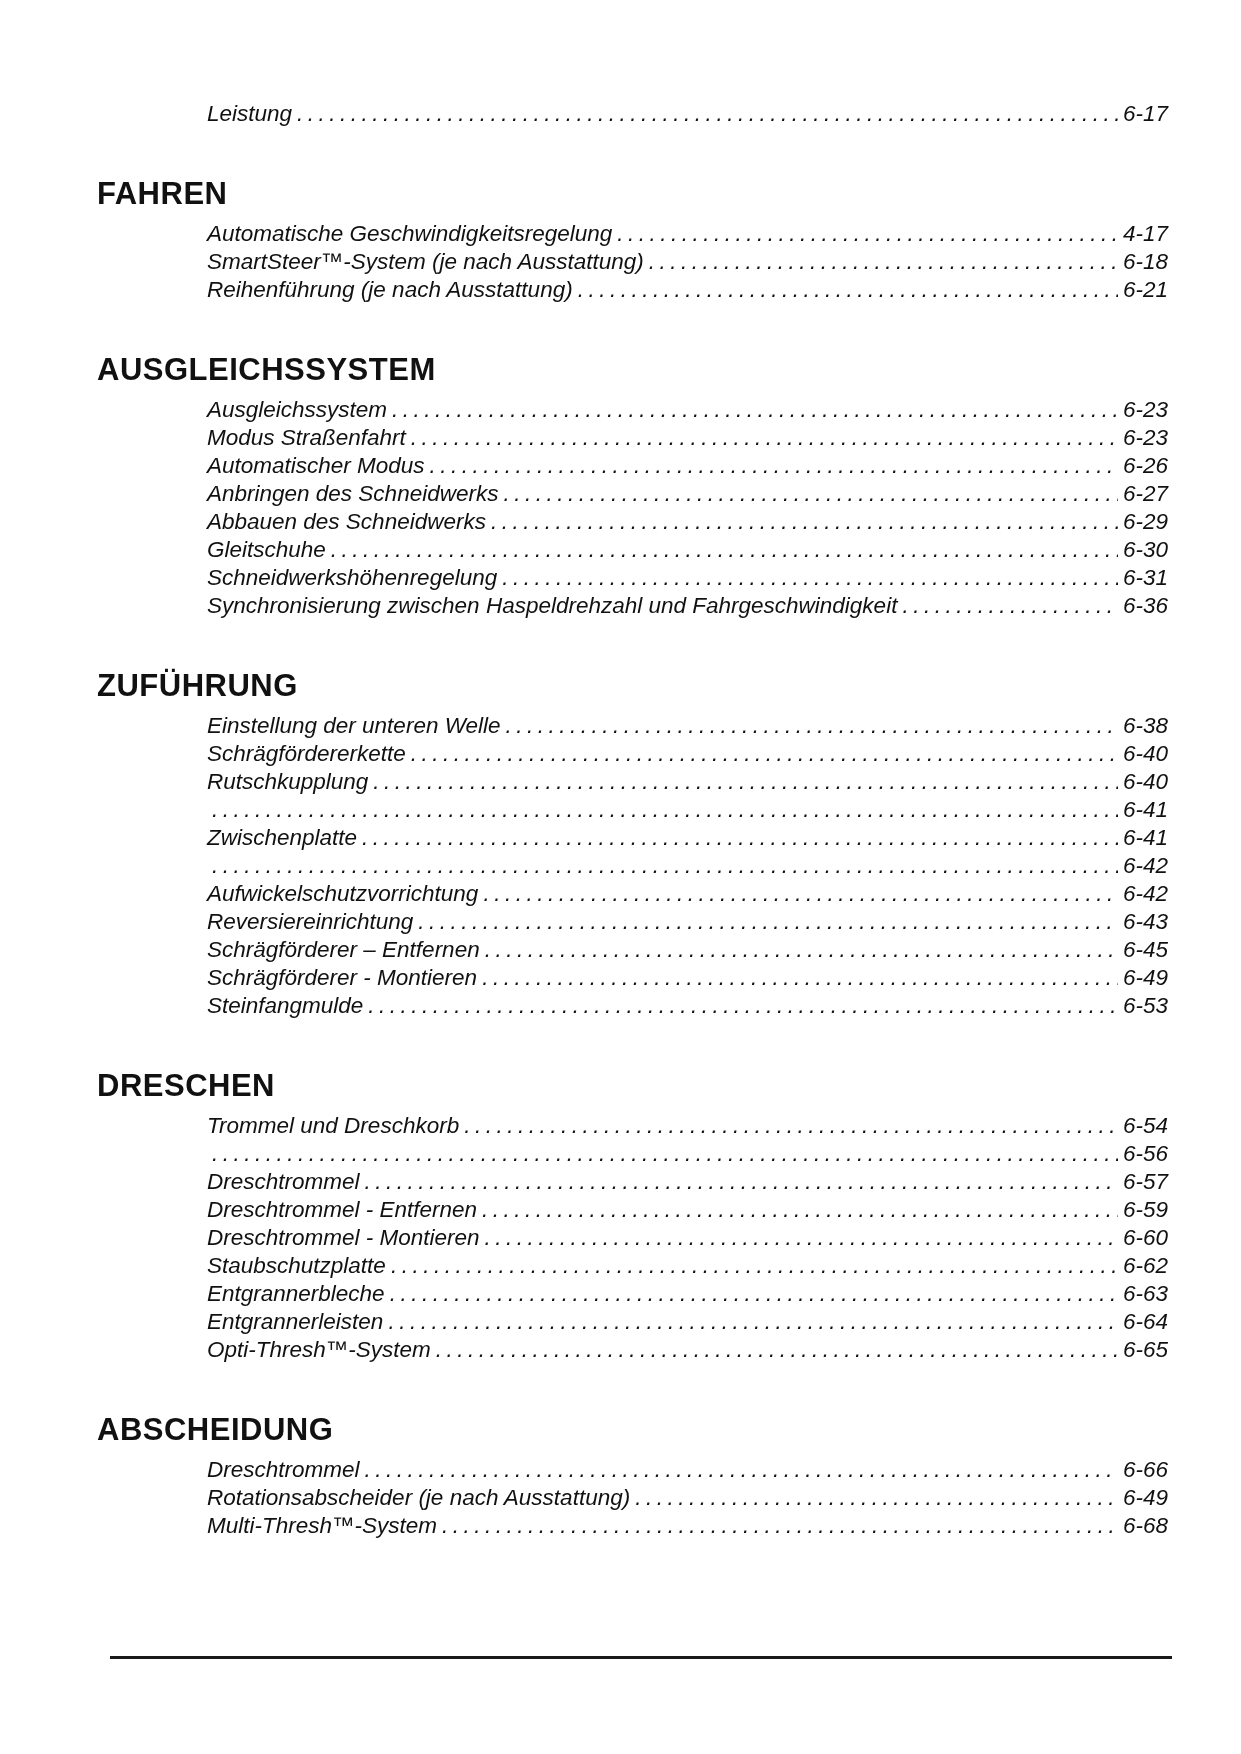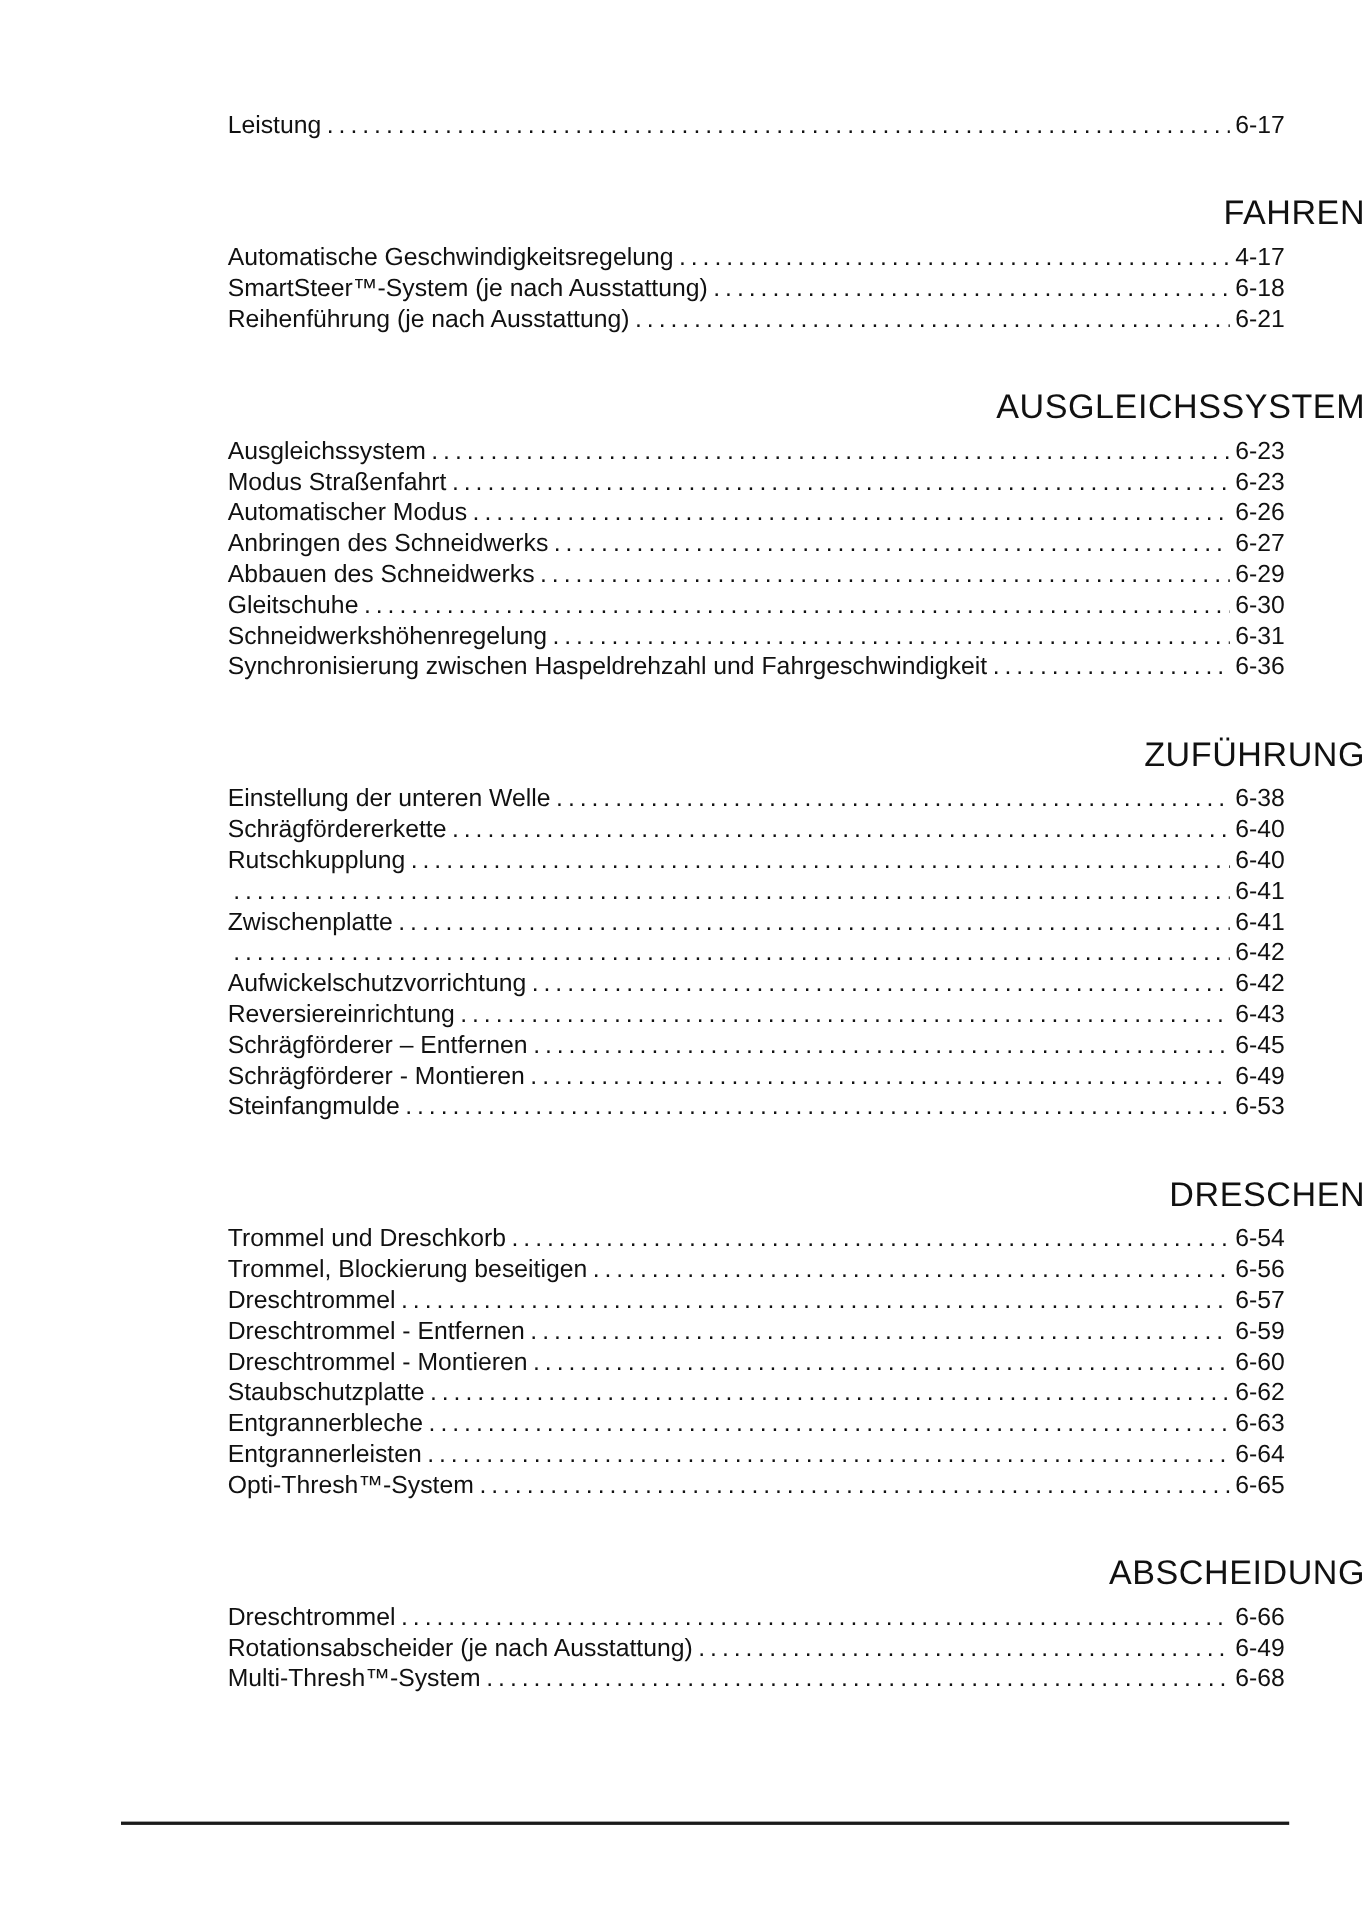--- a/index.html
+++ b/index.html
@@ -18,35 +18,35 @@
     width: 1241px;
     height: 1754px;
     background: #ffffff;
     overflow: hidden;
   }
   .toc {
     padding-top: 100px;
   }
   .toc-section .section-title {
     font-size: 31px;
-    font-weight: 400;
+    font-weight: 700;
     line-height: 40px;
-    margin: 46px 0 6px 55px;
+    margin: 46px 0 6px 97px;
     color: #111111;
     letter-spacing: 0.5px;
-    text-align: right;
   }
   .toc-row {
     display: flex;
     align-items: baseline;
     margin-left: 207px;
     width: 961px;
     line-height: 28px;
     font-size: 22.5px;
     color: #111111;
+    font-style: italic;
   }
   .toc-label {
     white-space: nowrap;
     flex: 0 0 auto;
   }
   .toc-dots {
     flex: 1 1 auto;
     overflow: hidden;
     white-space: nowrap;
     letter-spacing: 4.5px;
@@ -199,21 +199,20 @@
         </div>
       </section>
       <section class="toc-section">
         <h2 class="section-title">DRESCHEN</h2>
         <div class="toc-row">
           <span class="toc-label">Trommel und Dreschkorb</span>
           <span class="toc-dots">............................................................................................................................................................................................................................</span>
           <span class="toc-page">6-54</span>
         </div>
         <div class="toc-row">
-          <span class="toc-label">Trommel, Blockierung beseitigen</span>
           <span class="toc-dots">............................................................................................................................................................................................................................</span>
           <span class="toc-page">6-56</span>
         </div>
         <div class="toc-row">
           <span class="toc-label">Dreschtrommel</span>
           <span class="toc-dots">............................................................................................................................................................................................................................</span>
           <span class="toc-page">6-57</span>
         </div>
         <div class="toc-row">
           <span class="toc-label">Dreschtrommel - Entfernen</span>

